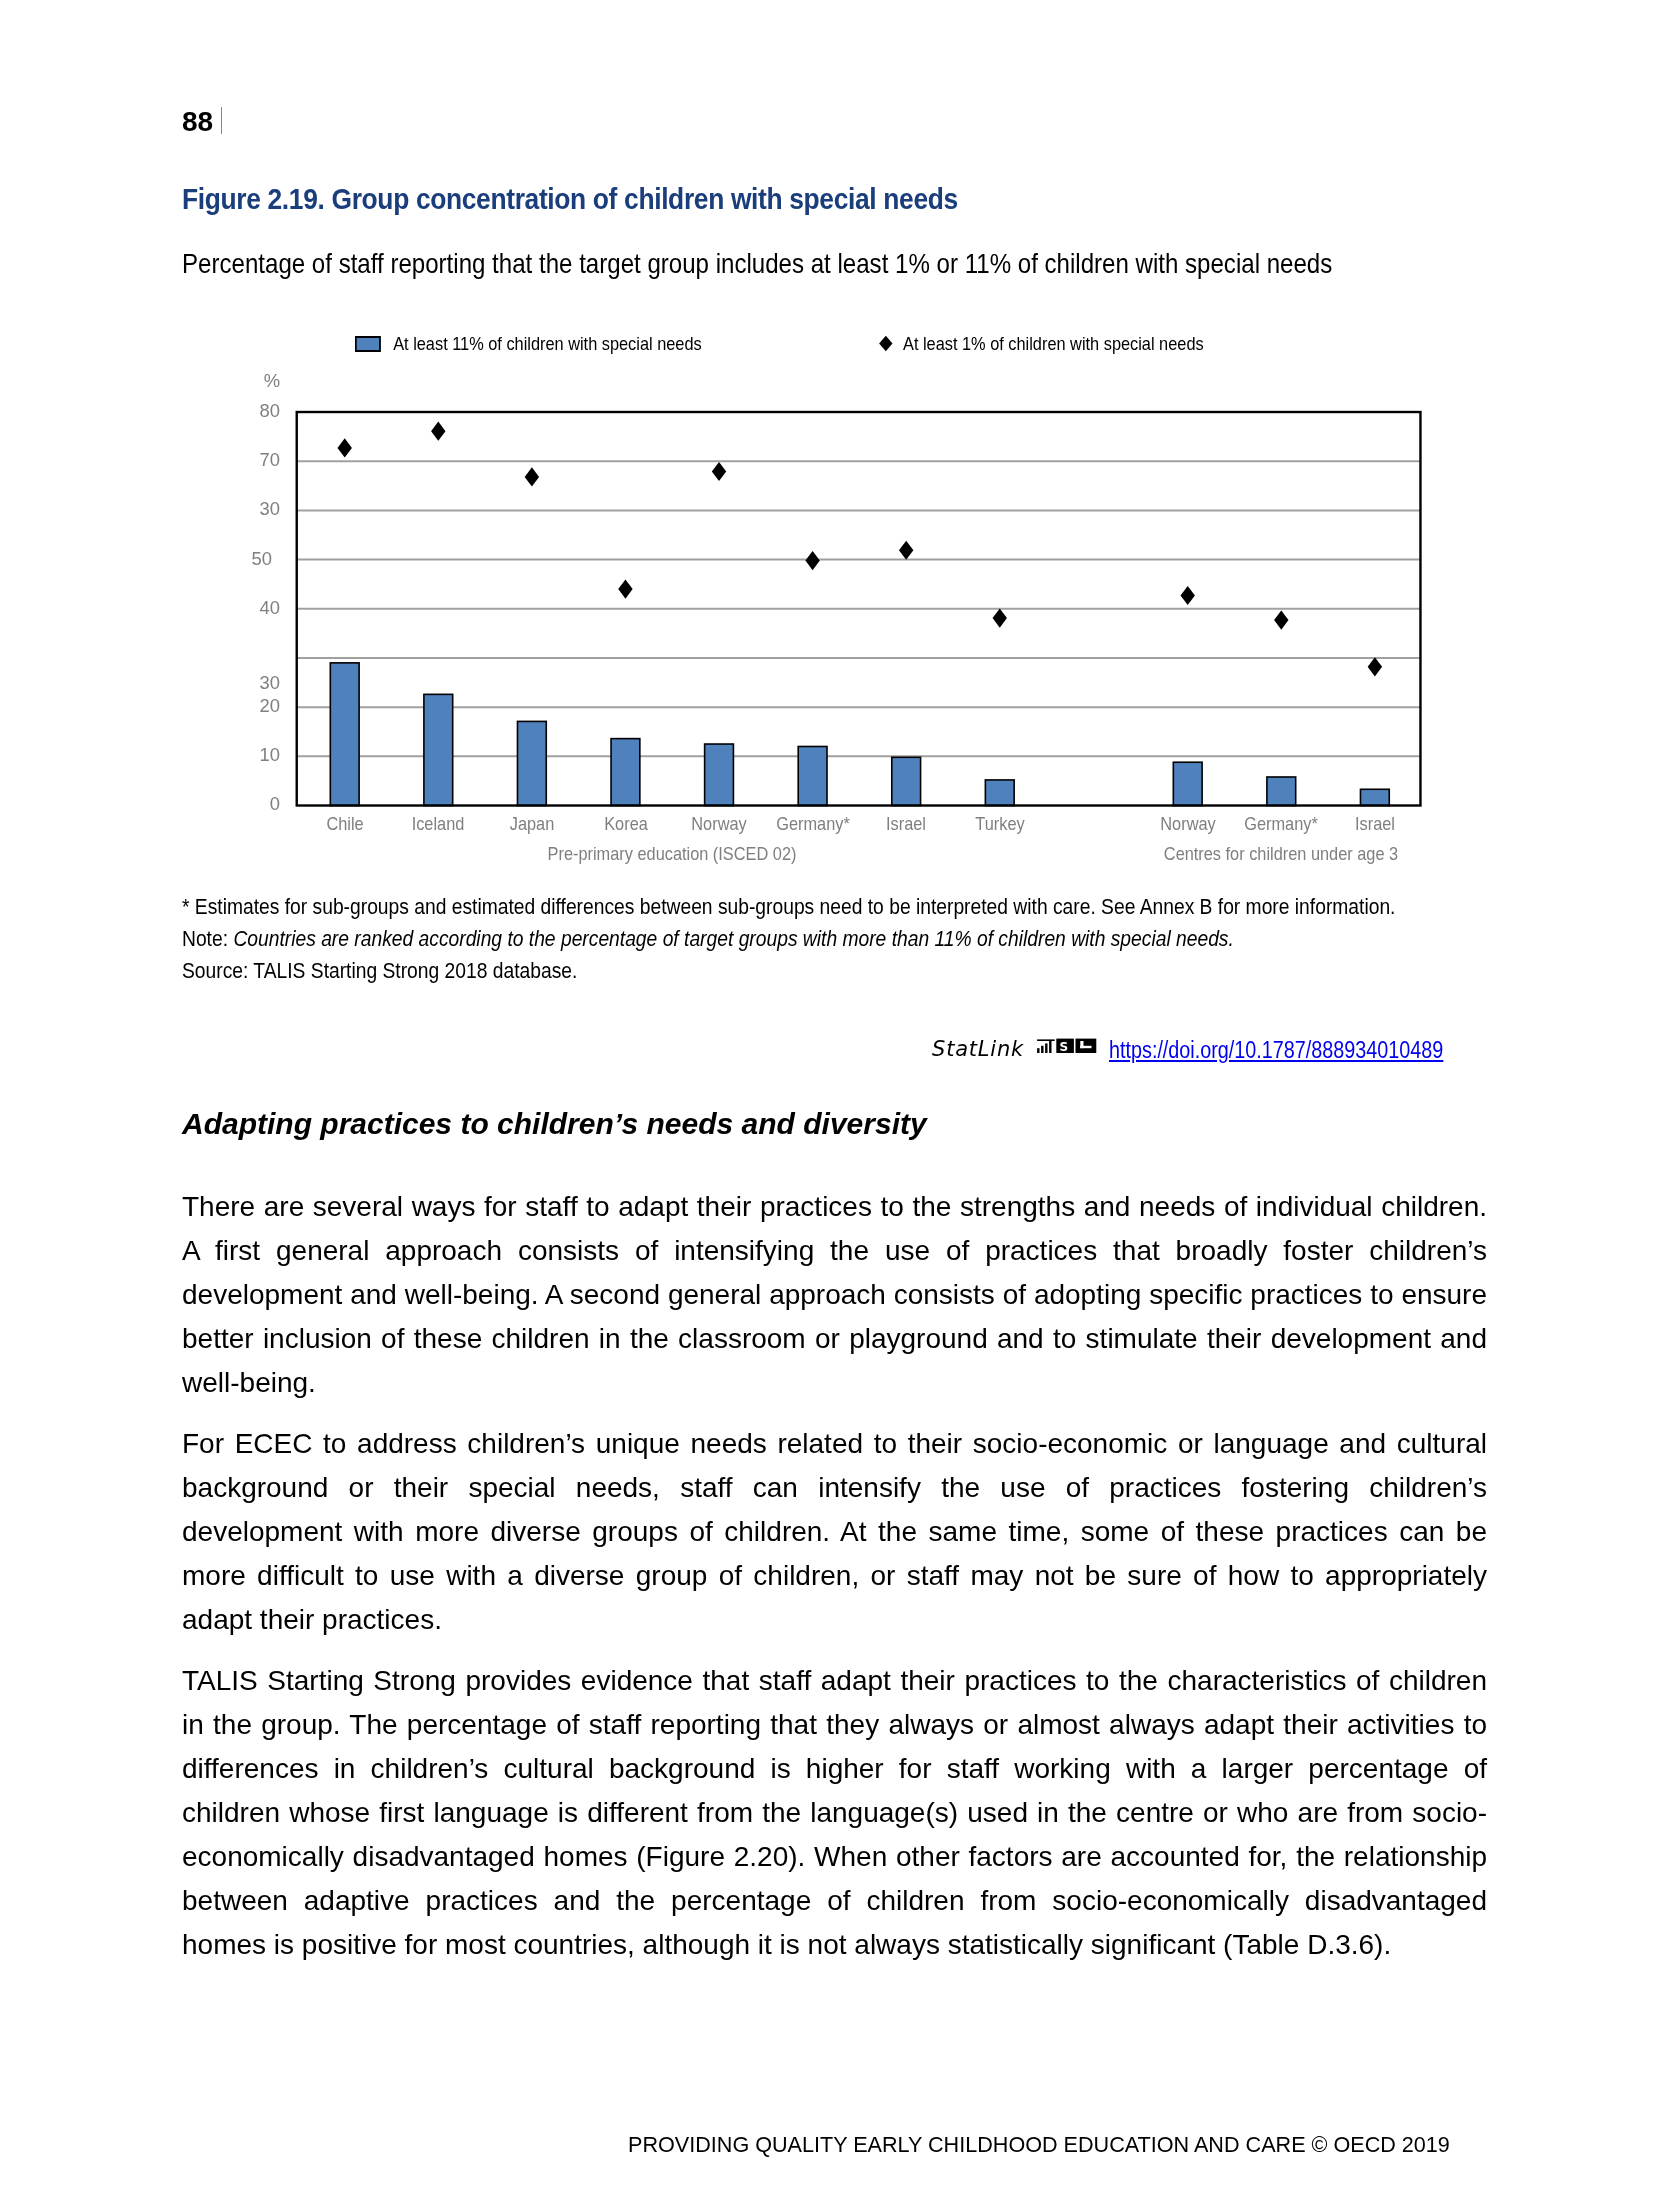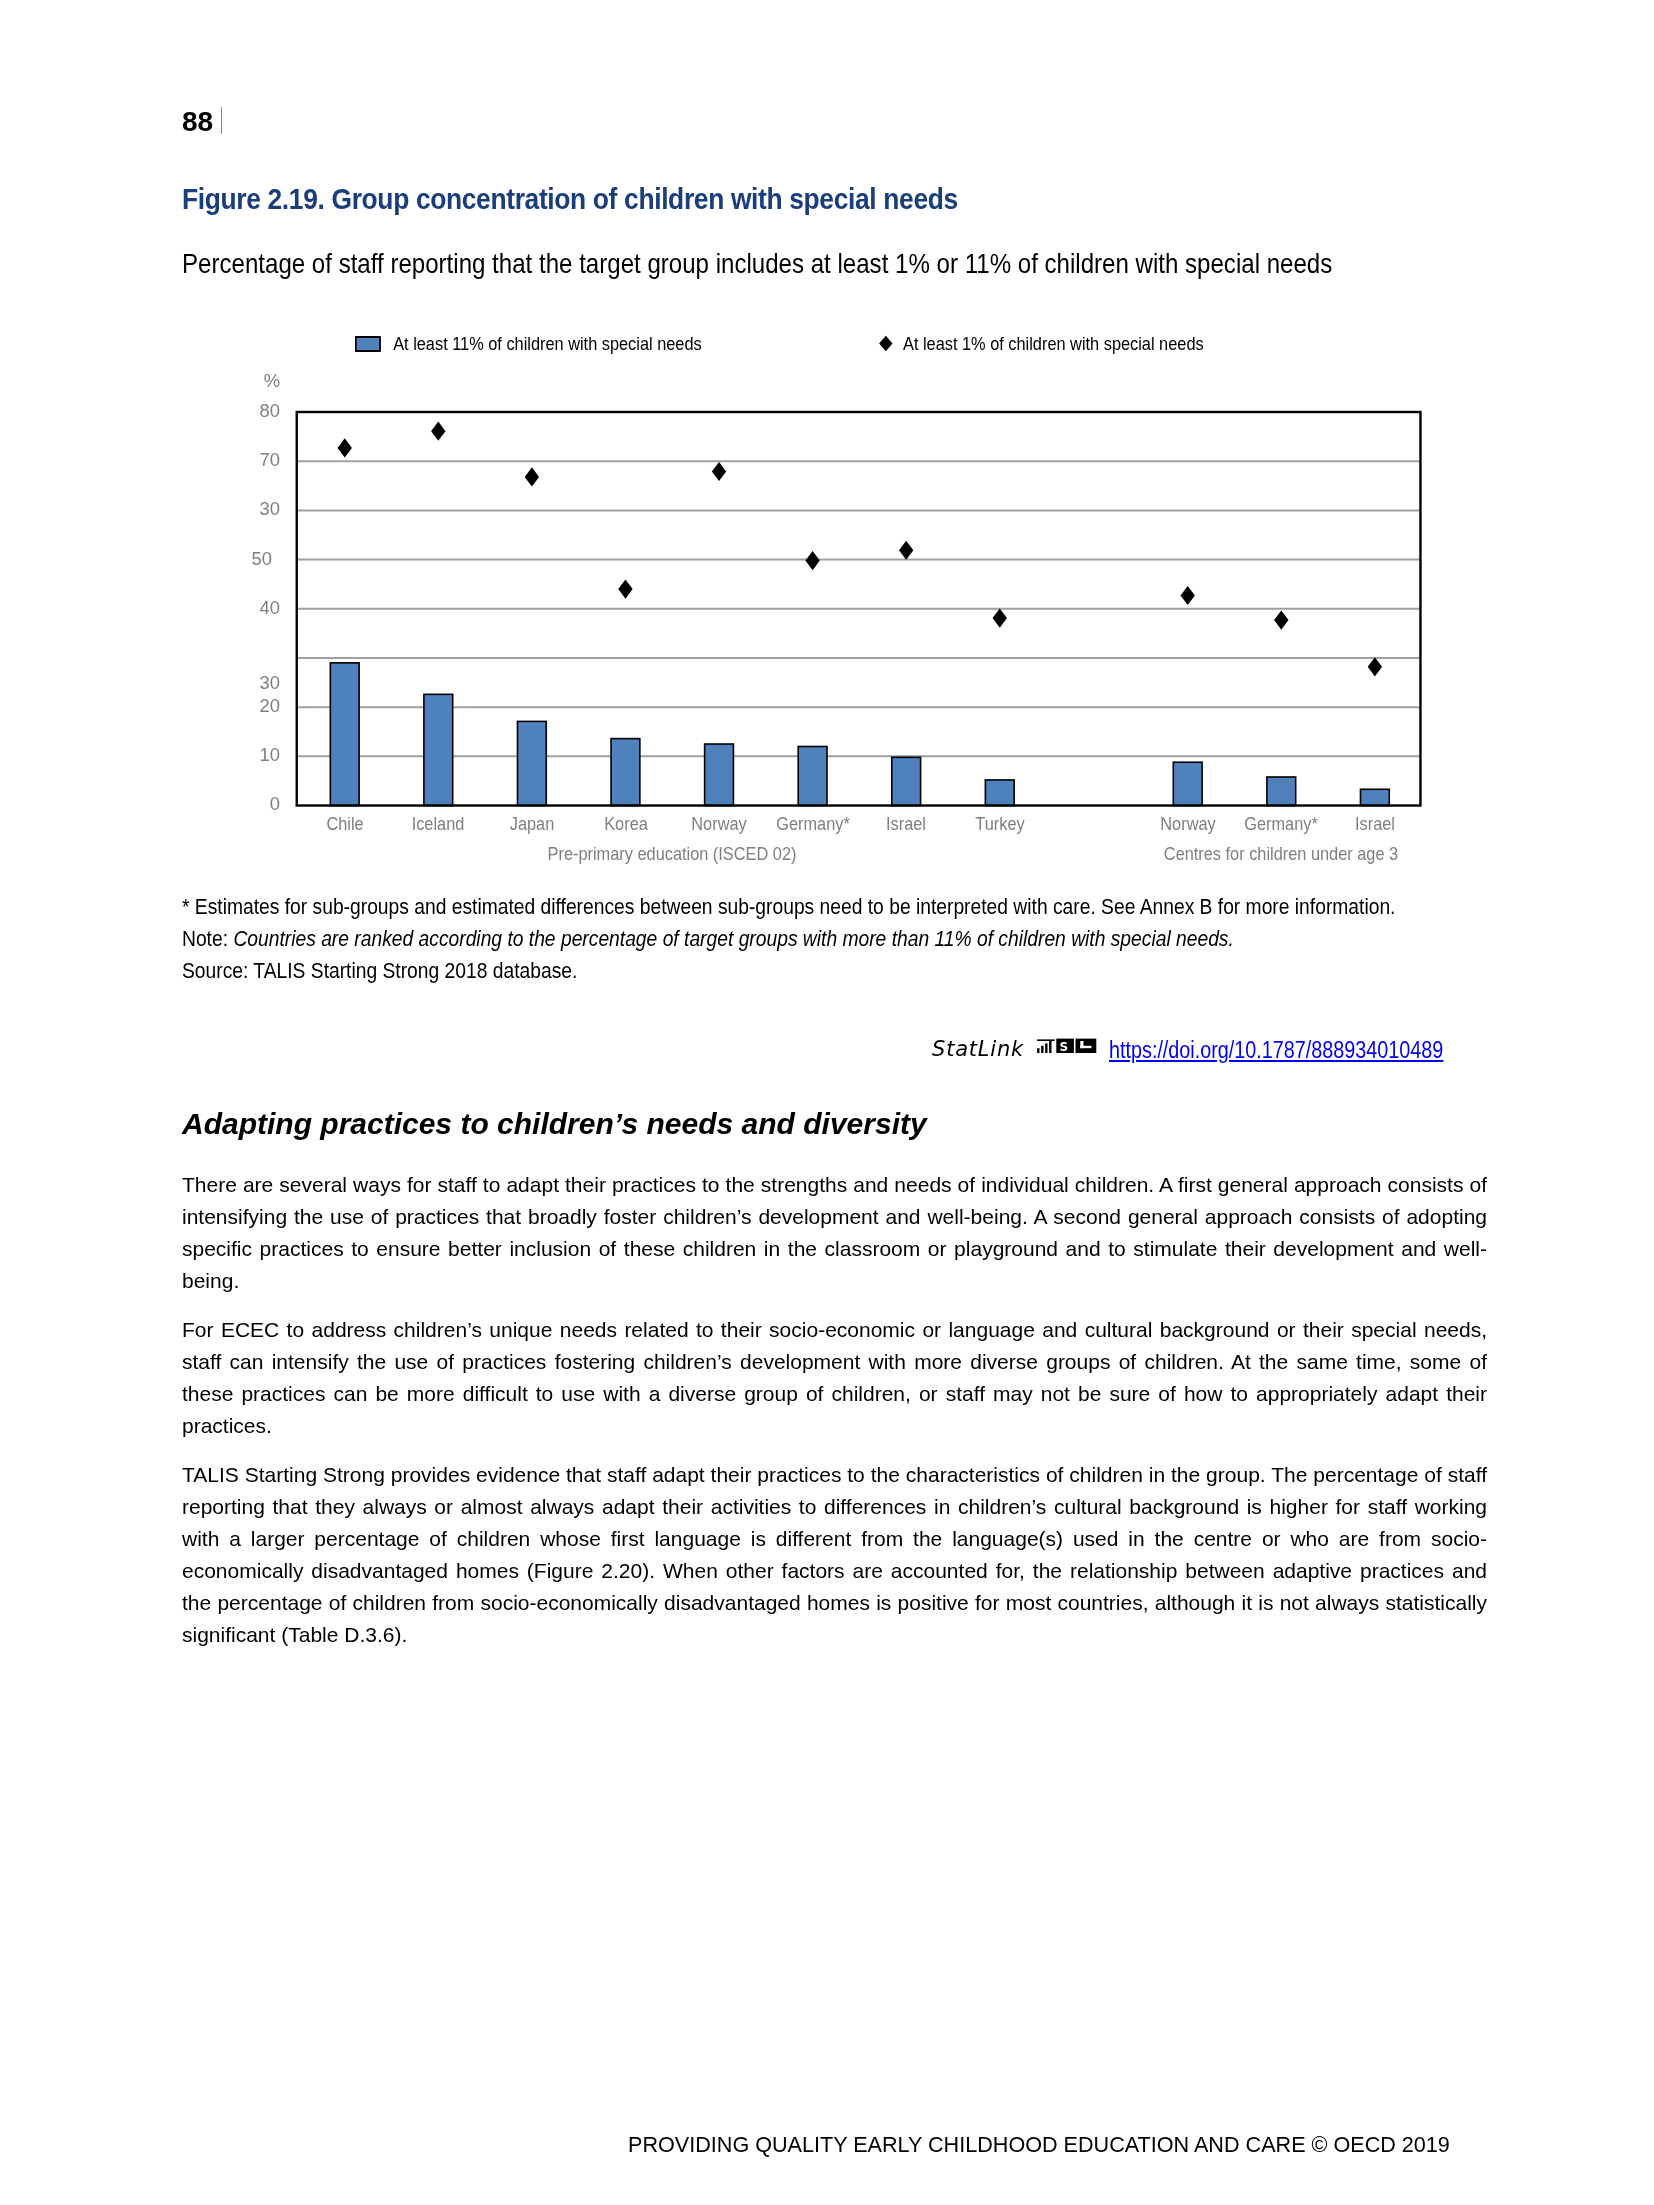--- a/index.html
+++ b/index.html
@@ -16,21 +16,21 @@
   .ytick { font-size:18.4px; color:#7f7f7f; text-align:right; width:32px; }
   .xlab { font-size:19px; color:#7f7f7f; white-space:nowrap; transform:translateX(-50%) scaleX(0.86); }
   .glab { font-size:19px; color:#7f7f7f; white-space:nowrap; transform:translateX(-50%) scaleX(0.86); }
   .note { left:182px; font-size:22.4px; white-space:nowrap; transform:scaleX(0.86); transform-origin:left; }
   .note i { font-style:italic; }
   .statlink { top:1037px; left:932px; display:flex; align-items:flex-start; white-space:nowrap; }
   .statlink .sl-word { font-family:"DejaVu Sans", sans-serif; font-style:italic; font-size:21px; letter-spacing:0.8px; }
   .statlink .sl-logo { margin:0 11.2px 0 12.8px; display:inline-flex; align-items:flex-end; }
   .statlink a { color:#0000ee; text-decoration:underline; font-size:23px; transform:scaleX(0.86); transform-origin:left; display:inline-block; }
   .heading { left:182px; top:1107px; font-size:30px; font-weight:bold; font-style:italic; white-space:nowrap; }
-  .body-text { left:182px; width:1305px; font-size:21px; line-height:32px; text-align:justify; }
+  .body-text { left:182px; width:1305px; font-size:28px; line-height:44px; text-align:justify;margin-top:16px; }
   .body-text p { margin:0 0 17px 0; }
   .footer { left:628px; top:2096px; font-size:21.6px; white-space:nowrap;margin-top:36px; }
 </style>
 </head>
 <body>
 
 <div class="abs pagenum"><span>88</span><span class="bar"></span></div>
 
 <div class="abs fig-title">Figure 2.19. Group concentration of children with special needs</div>
 <div class="abs fig-sub">Percentage of staff reporting that the target group includes at least 1% or 11% of children with special needs</div>

